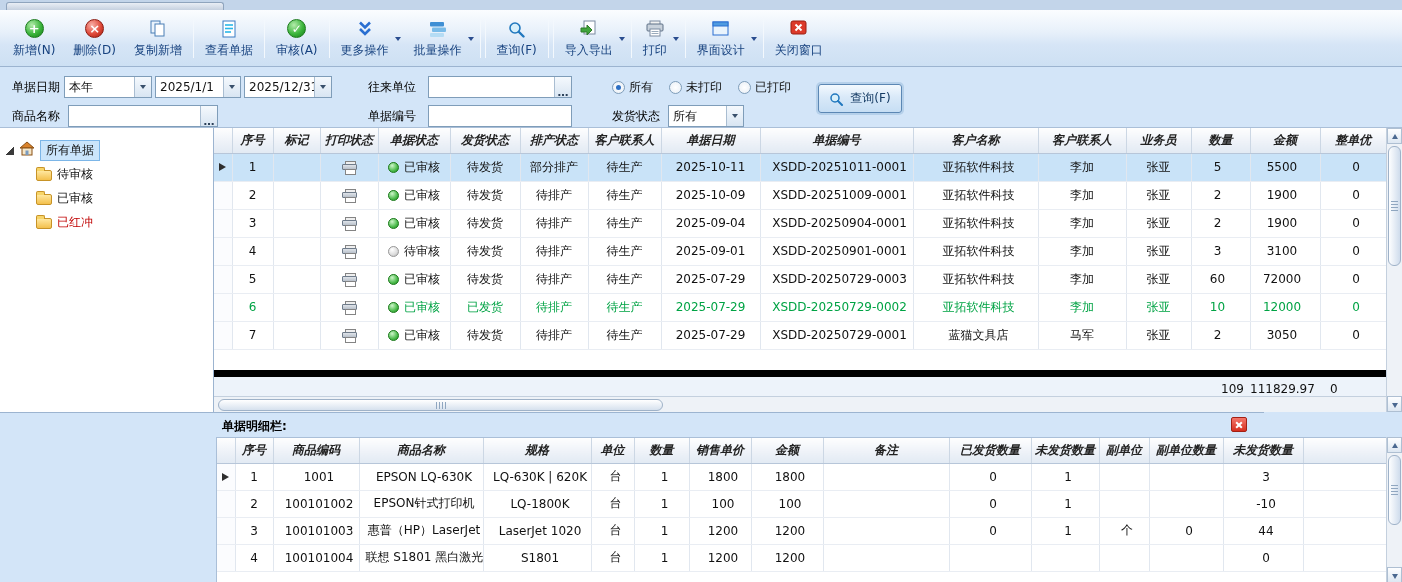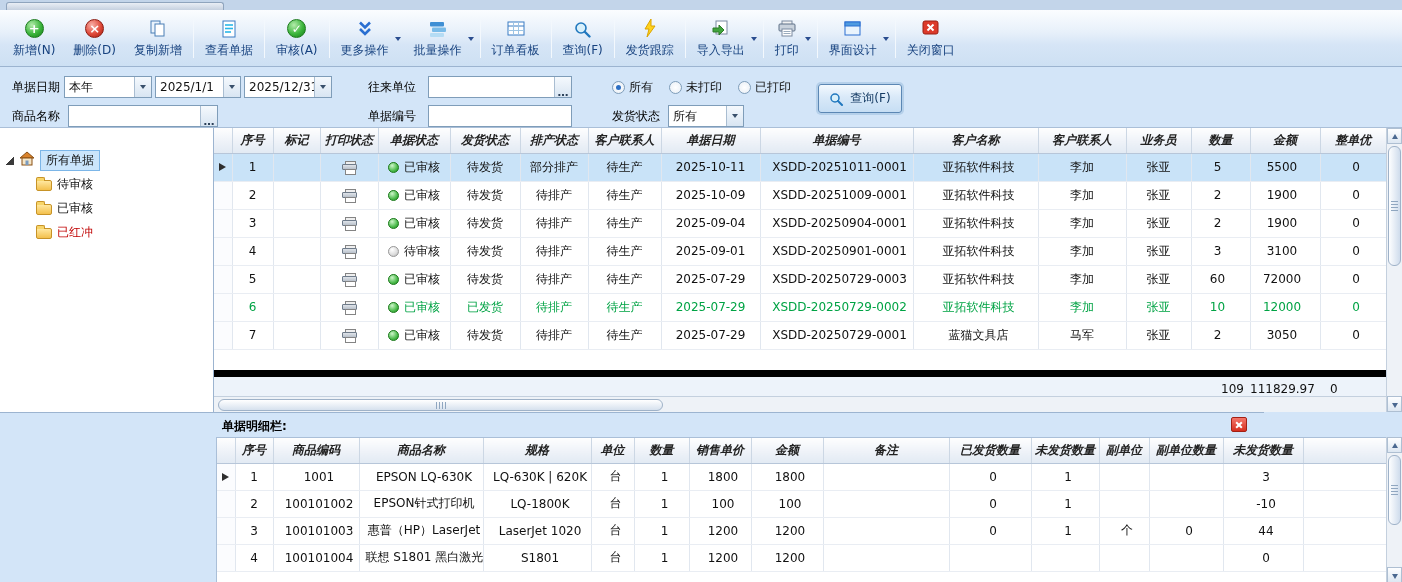--- a/index.html
+++ b/index.html
@@ -52,21 +52,21 @@
   .rb { width:13px; height:13px; border-radius:50%; background:radial-gradient(#ffffff,#e6edf5);
         border:1px solid #7f9db9; position:relative; }
   .rb.checked::after { content:''; position:absolute; inset:3px; border-radius:50%; background:#2d6fc4; }
   .query-btn { position:absolute; left:818px; top:16px; width:84px; height:29px;
                display:flex; align-items:center; justify-content:center; gap:6px;
                background:linear-gradient(#f3f9fe,#d9e9f8 45%,#c6def4); border:1px solid #5b87b4;
                border-radius:3px; box-shadow:0 0 0 2px #b5d0ea; color:#143a63; font:inherit; cursor:default; }
 
   
   .tree-panel { position:absolute; top:128px; left:0; width:214px; height:347px; background:#fff;
-                border-right:1px solid #9cb4d0; padding-top:20px; }
+                border-right:1px solid #9cb4d0; padding-top:10px; }
   .tree-root, .tree-item { display:flex; align-items:center; height:24px; gap:5px; }
   .tree-root { padding-left:5px; }
   .tree-item { padding-left:36px; }
   .expand { width:9px; height:9px; background:linear-gradient(135deg, transparent 50%, #3a3a3a 50%); }
   .tree-sel { background:#cbe5fb; border:1px solid #7cb6e8; padding:1px 5px; }
   .folder { width:16px; height:11px; background:linear-gradient(#ffe79e,#f3c04c);
             border:1px solid #c79327; border-radius:1px 2px 2px 2px; position:relative; margin-top:3px; }
   .folder::before { content:''; position:absolute; top:-4px; left:-1px; width:7px; height:3px;
             background:#f7d569; border:1px solid #c79327; border-bottom:none; border-radius:2px 2px 0 0; }
   .tree-item.red .lbl { color:#c00000; }
@@ -204,51 +204,31 @@
         <svg width="20" height="18">
             <rect x="2" y="2" width="14" height="4.5" rx="1" fill="#3f8fd4"></rect>
             <rect x="4" y="7.5" width="14" height="4.5" rx="1" fill="#79bbe8"></rect>
             <rect x="2" y="13" width="14" height="4" rx="1" fill="#b5dcf4"></rect>
           </svg>
       </span>
       <span class="lbl">批量操作</span>
       <span class="dd"></span>
     </div>
     <div class="tb-sep"></div>
-    <div class="tb-btn">
-      <span class="icbox">
-        <svg width="20" height="18">
-            <rect x="2" y="2" width="16" height="13" fill="#fff" stroke="#3b7cc4"></rect>
-            <line x1="2" y1="6" x2="18" y2="6" stroke="#3b7cc4"></line>
-            <line x1="7.5" y1="2" x2="7.5" y2="15" stroke="#9cc4e4"></line>
-            <line x1="12.5" y1="2" x2="12.5" y2="15" stroke="#9cc4e4"></line>
-            <line x1="2" y1="10.5" x2="18" y2="10.5" stroke="#9cc4e4"></line>
-          </svg>
-      </span>
-      <span class="lbl">订单看板</span>
-    </div>
     <div class="tb-sep"></div>
     <div class="tb-btn">
       <span class="icbox">
         <svg width="20" height="18">
             <circle cx="8" cy="8" r="5" fill="#d8f0fb" stroke="#2178be" stroke-width="1.6"></circle>
             <line x1="12" y1="12" x2="16.5" y2="16.5" stroke="#2178be" stroke-width="2.4" stroke-linecap="round"></line>
           </svg>
       </span>
       <span class="lbl">查询(F)</span>
     </div>
     <div class="tb-sep"></div>
-    <div class="tb-btn">
-      <span class="icbox">
-        <svg width="16" height="19">
-            <polygon points="9,0 3,10 7,10 5,18 13,7 9,7" fill="#ffd21e" stroke="#dba400" stroke-width="1"></polygon>
-          </svg>
-      </span>
-      <span class="lbl">发货跟踪</span>
-    </div>
     <div class="tb-sep"></div>
     <div class="tb-btn has-dd">
       <span class="icbox">
         <svg width="20" height="18">
             <rect x="5" y="1" width="11" height="13" fill="#fff" stroke="#7a8aa0"></rect>
             <polygon points="2,8 8,8 8,5 13,10 8,15 8,12 2,12" fill="#41a53c" stroke="#2c7a28"></polygon>
           </svg>
       </span>
       <span class="lbl">导入导出</span>
       <span class="dd"></span>

